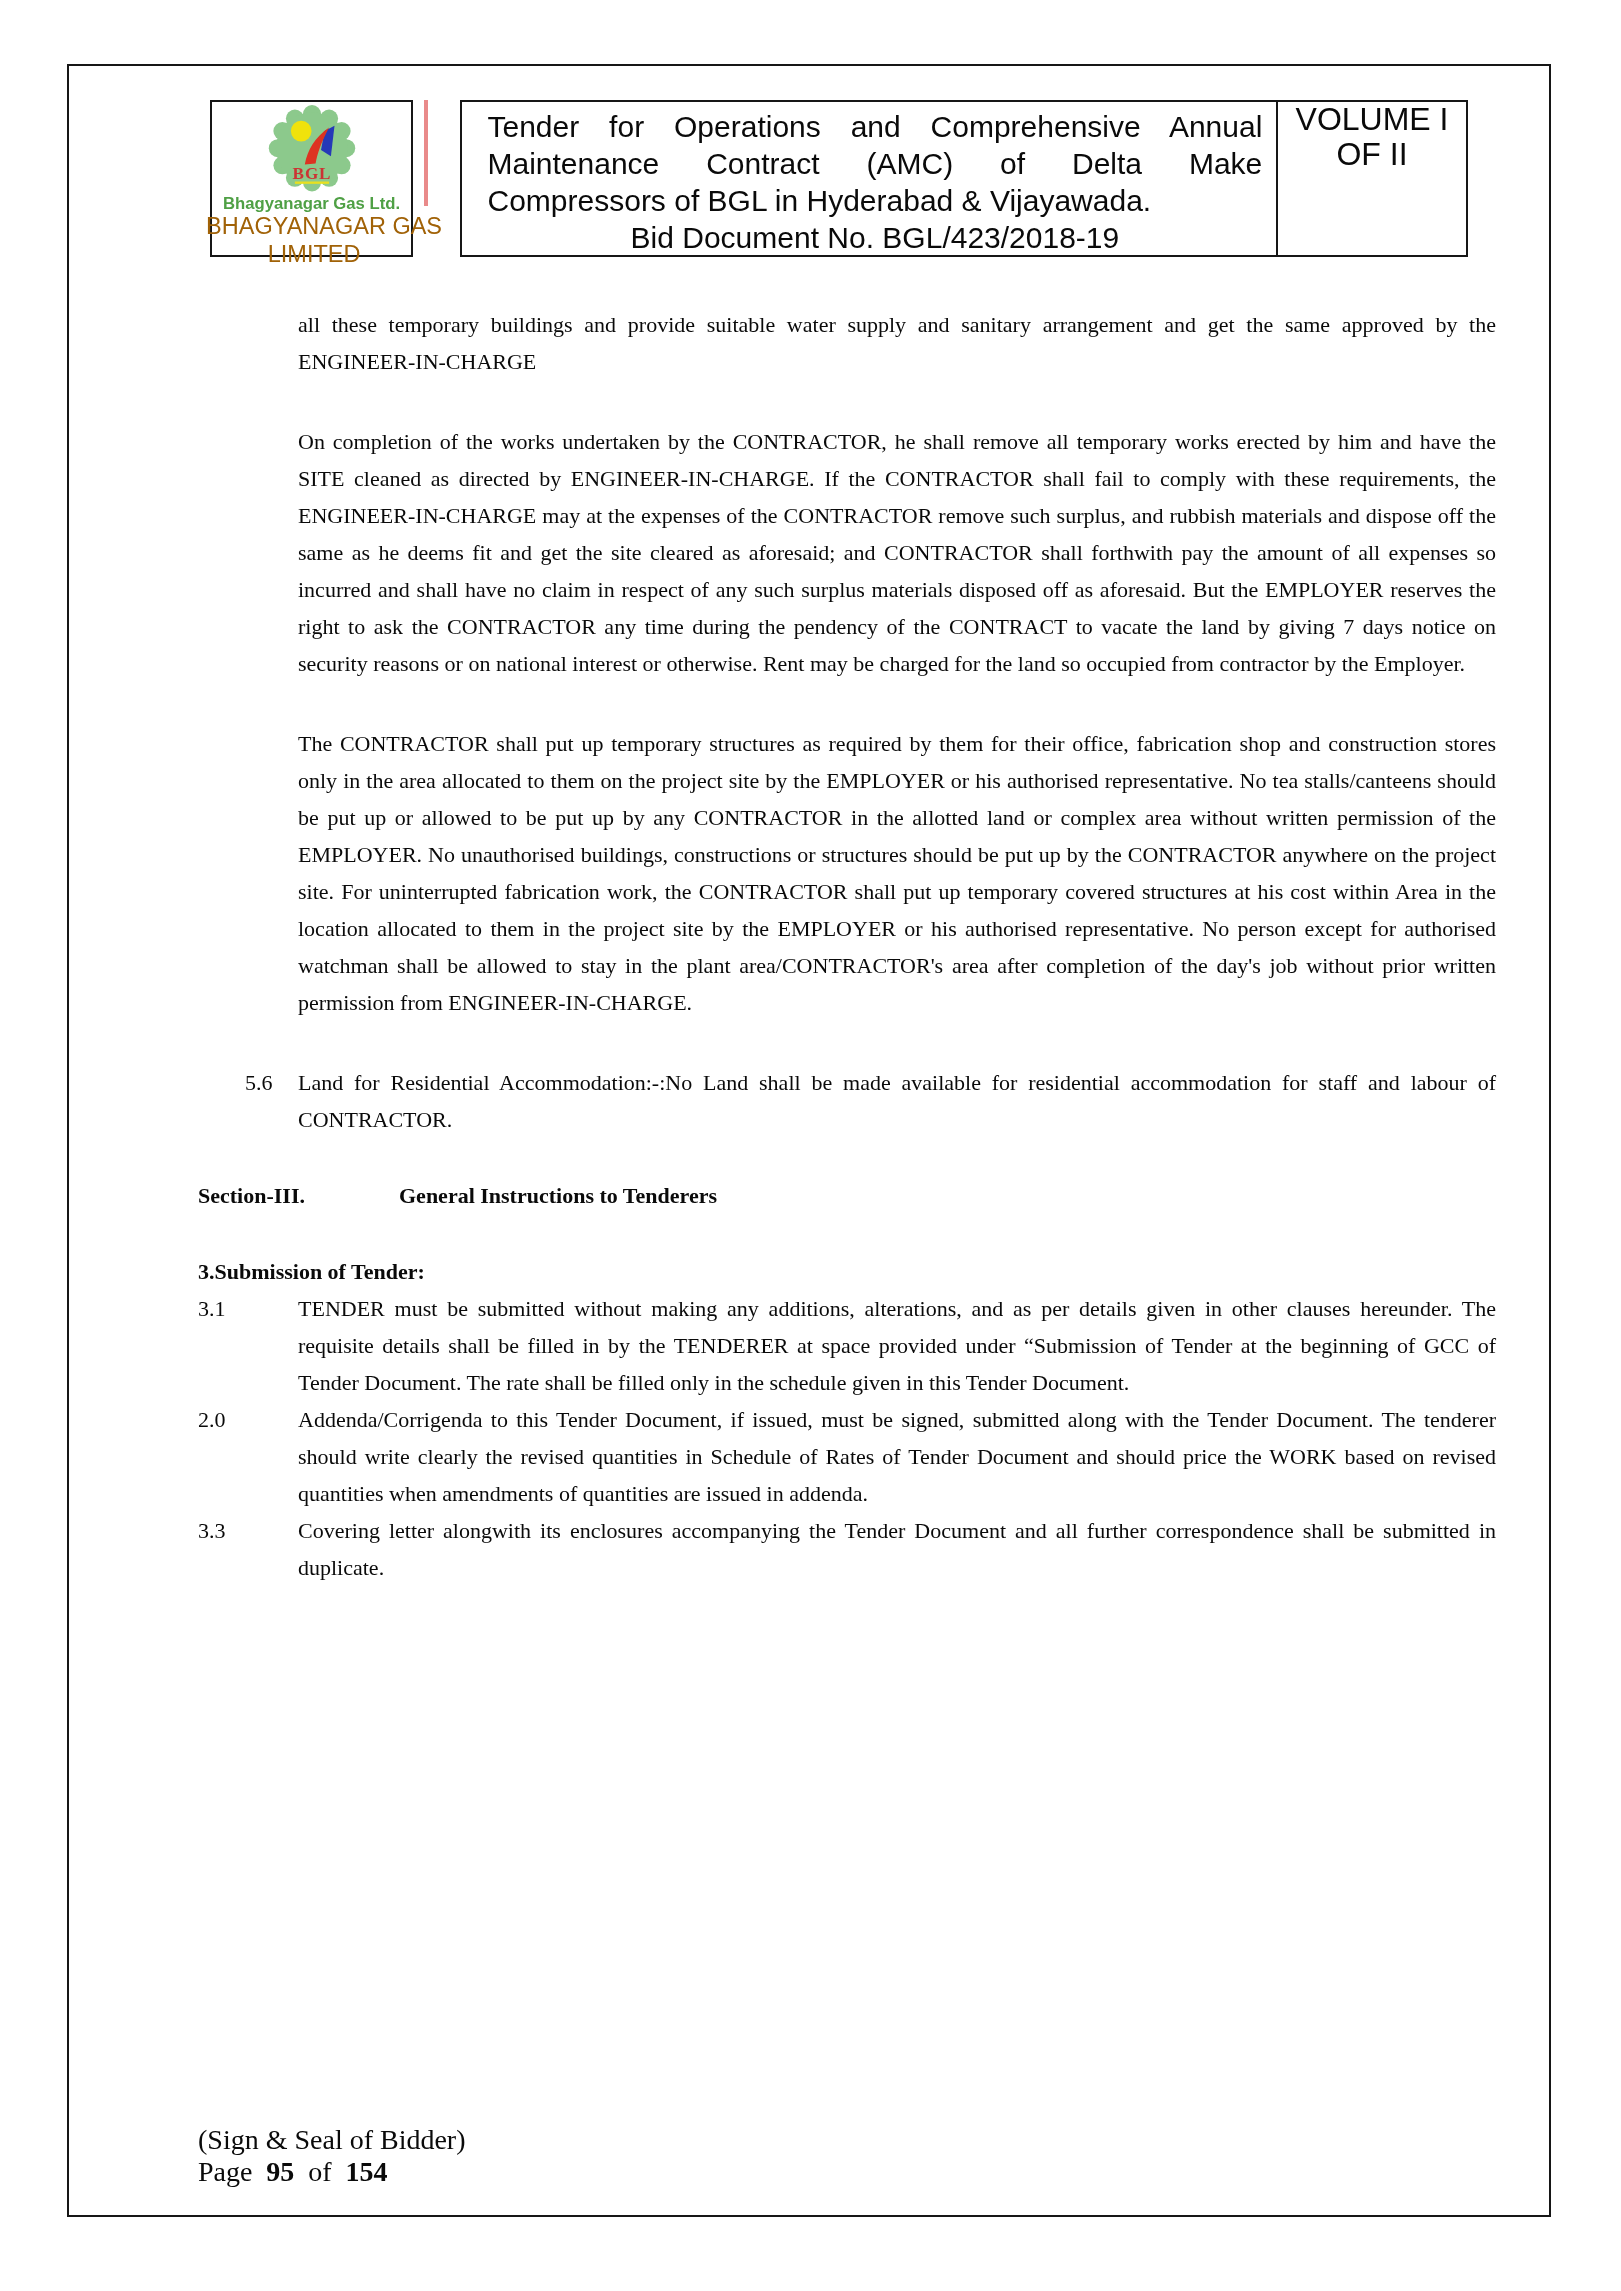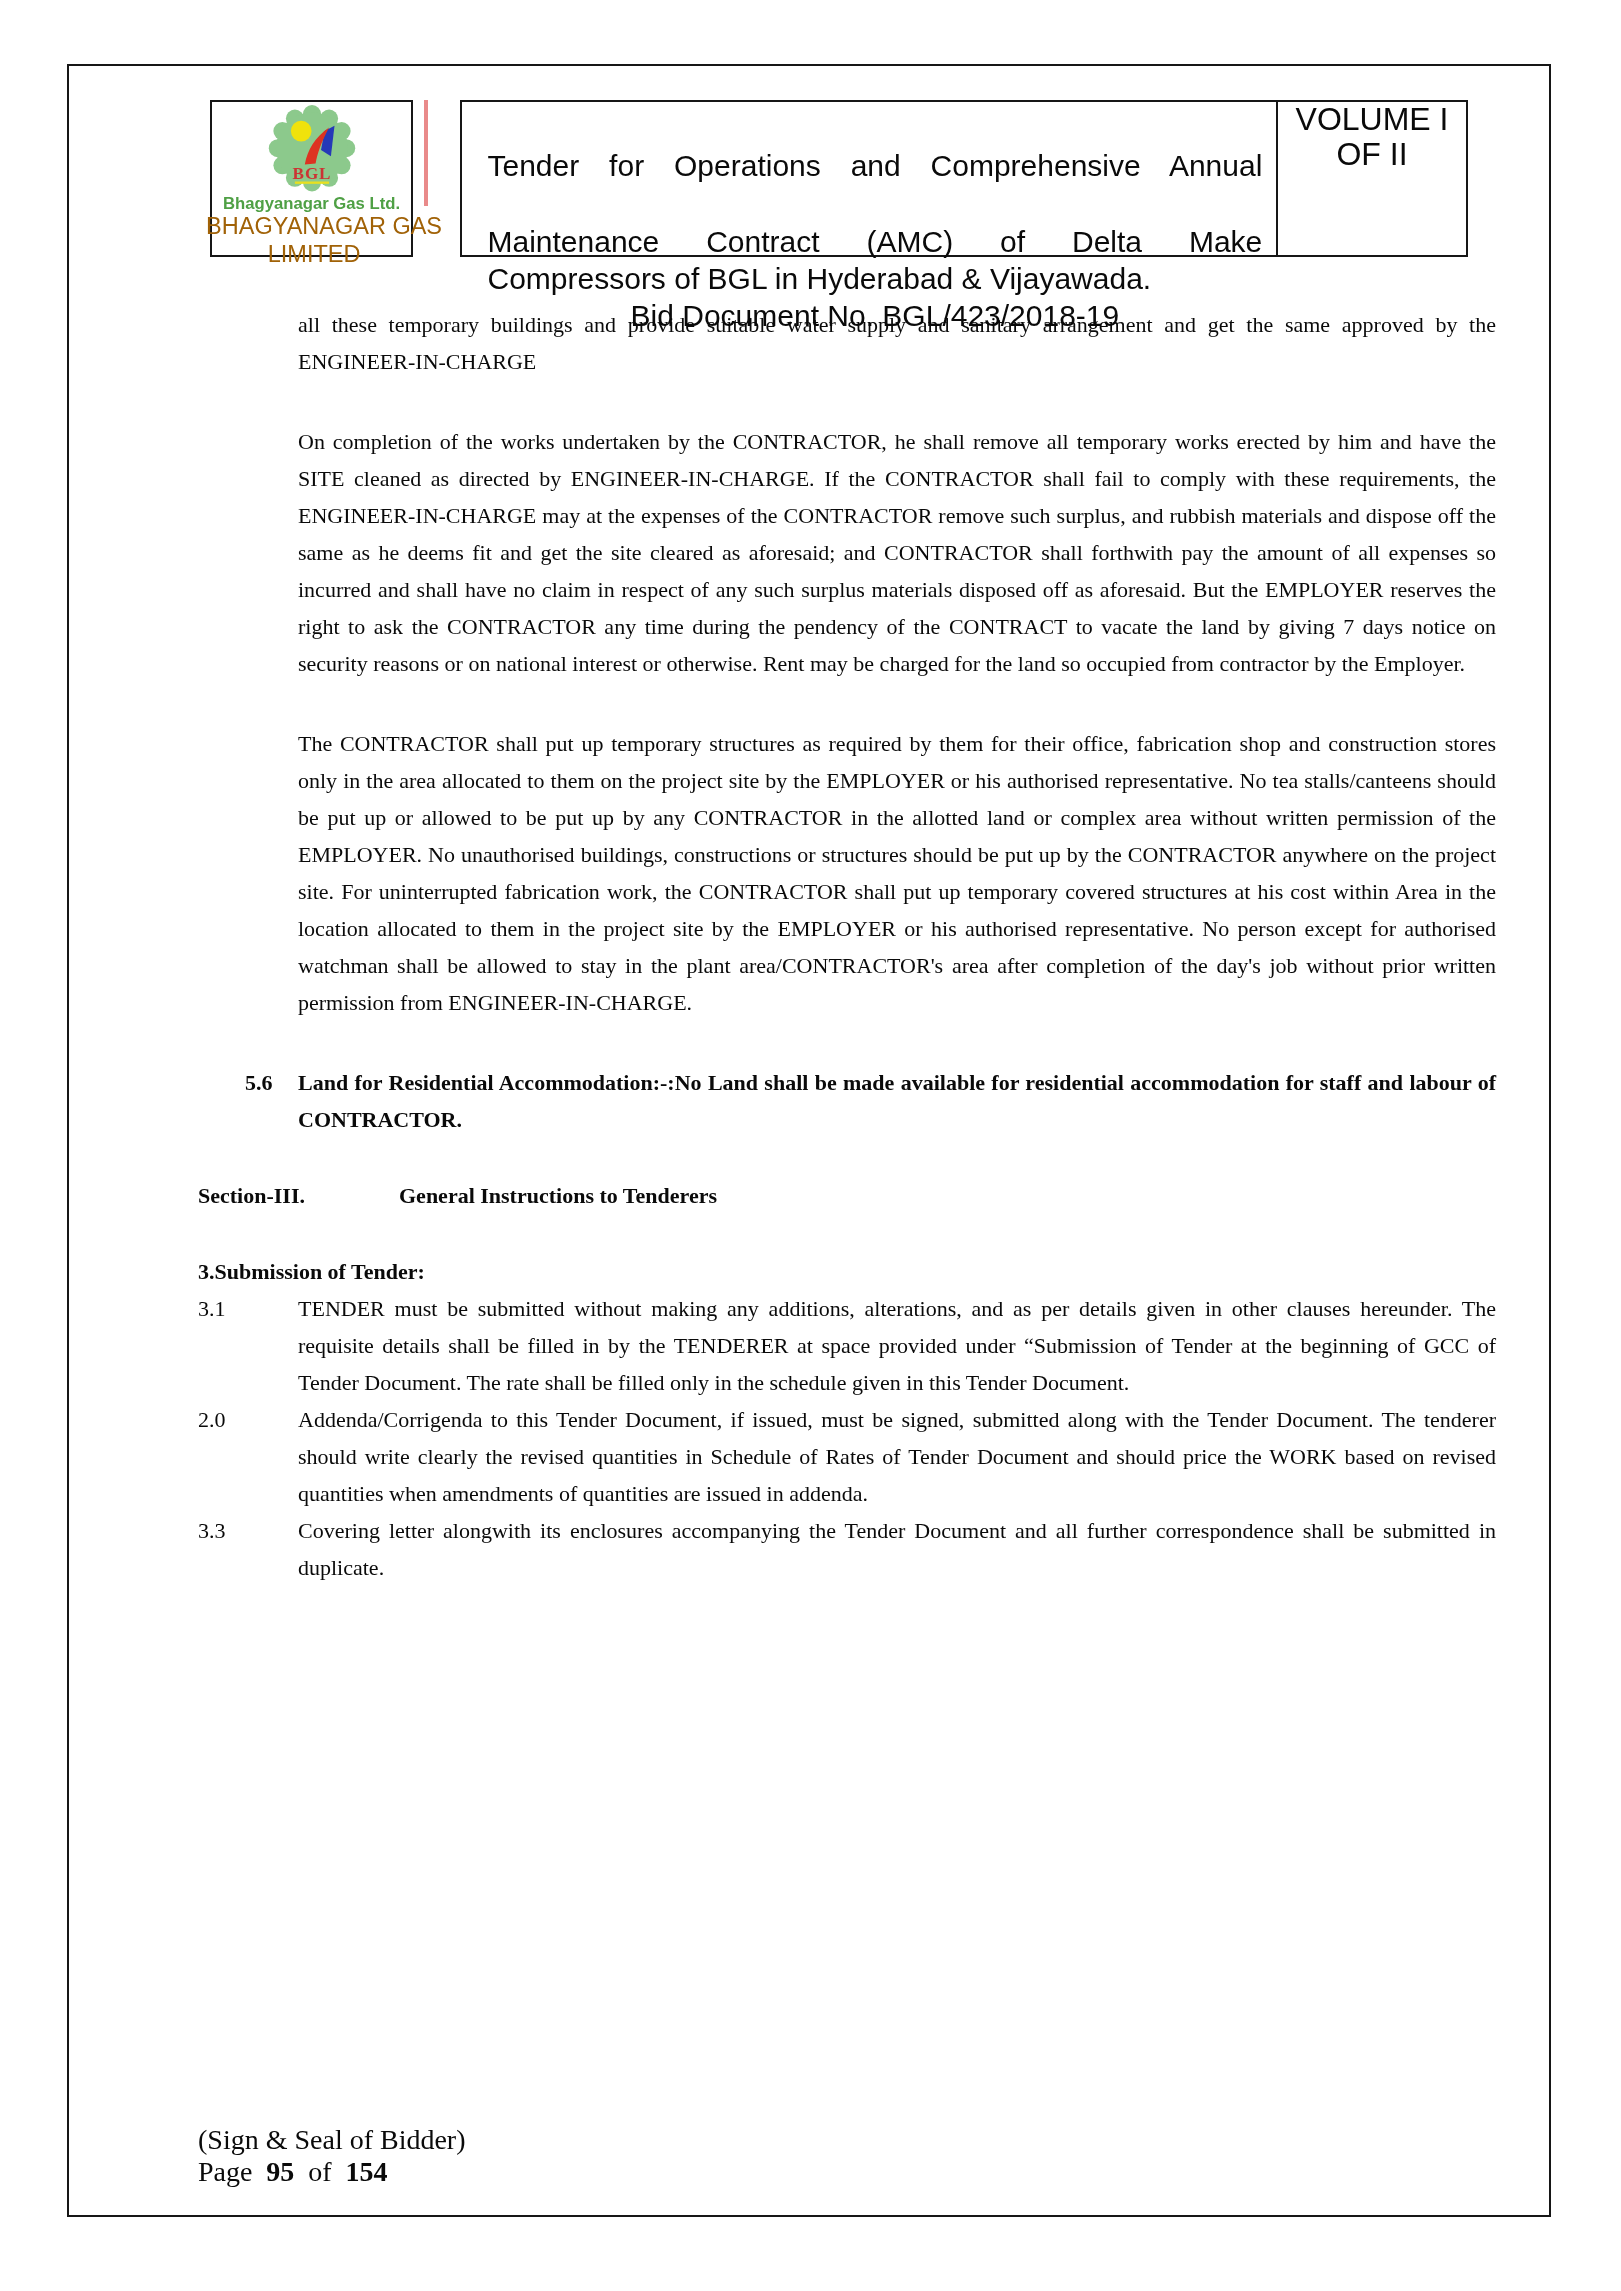--- a/index.html
+++ b/index.html
@@ -34,40 +34,40 @@
     background:#E98A8A;
   }
   .title-box {
     position:absolute; left:391px; top:34px; width:1008px; height:157px;
     border:2px solid #161616; display:flex;
   }
   .title-cell {
     width:814px; padding:5.9px 13.7px 0 25.5px;
     font-family:"Liberation Sans", sans-serif; font-size:30px; line-height:37px;
   }
-  .tline-justify { text-align:justify; text-align-last:justify;margin-top:39px; }
+  .tline-justify { text-align:justify; text-align-last:justify; }
   .tline-left   { text-align:left; }
   .tline-center { text-align:center; }
   .vol-cell {
     flex:1; border-left:2px solid #161616;
     display:flex; flex-direction:column; align-items:center; justify-content:flex-start;
     font-family:"Liberation Sans", sans-serif; font-size:32px; line-height:35px;
   }
 
   
   .content {
     position:absolute; left:129px; top:240px; width:1298px;
     font-size:22px; line-height:37px; text-align:justify;
   }
   .para { margin-left:100px; margin-bottom:43px; }
   .hang { display:flex; }
   .hang .num { flex:0 0 100px; text-align:left; }
   .hang .num.indented { padding-left:47px; }
   .hang .txt { flex:1; text-align:justify; }
-  .clause56 { margin-bottom:12px;font-weight:bold; }
+  .clause56 { margin-bottom:12px; }
   .section-heading {
     display:flex; font-weight:bold; margin-top:39px; margin-bottom:39px;
     text-align:left;
   }
   .section-heading .label { flex:0 0 201px; }
   .subclause-head { display:flex; font-weight:bold; text-align:left; }
 
   
   .footer {
     position:absolute; left:129px; right:125px; bottom:27.4px;

